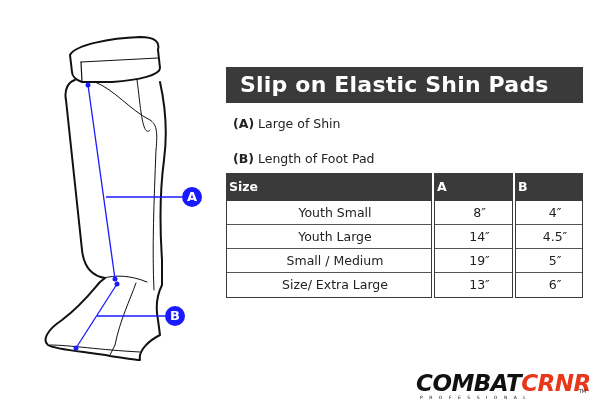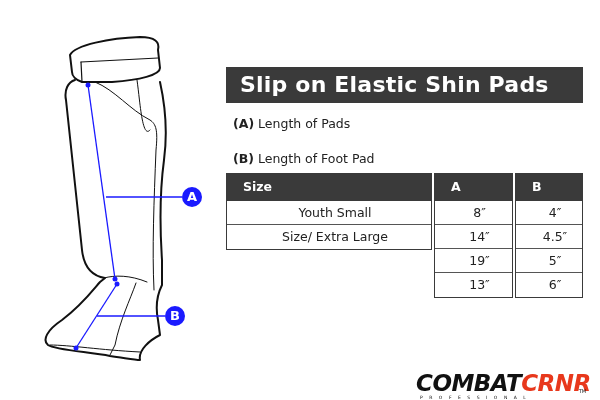--- a/index.html
+++ b/index.html
@@ -5,21 +5,21 @@
   html,body{margin:0;padding:0;}
   body{width:600px;height:400px;background:#ffffff;position:relative;overflow:hidden;font-family:"DejaVu Sans","Liberation Sans",sans-serif;}
   .illus{position:absolute;left:0;top:0;width:230px;height:400px;}
   .title-bar{position:absolute;left:226px;top:67px;width:357px;height:36px;background:#3a3a3a;color:#fff;font-weight:bold;font-size:22px;line-height:36px;padding-left:14px;box-sizing:border-box;white-space:nowrap;letter-spacing:0.2px;}
   .legend{position:absolute;left:233px;font-size:12.5px;color:#222;}
   .legend b{font-weight:bold;}
   .legend-a{top:116px;}
   .legend-b{top:151px;}
   .tbl{position:absolute;top:173px;}
   .col{position:absolute;top:0;border:1px solid #3a3a3a;border-top:none;box-sizing:border-box;background:#fff;}
-  .col .hdr{height:28px;background:#3a3a3a;color:#fff;font-size:12.5px;font-weight:bold;line-height:28px;padding-left:16px;}
+  .col .hdr{height:28px;background:#3a3a3a;color:#fff;font-size:12.5px;font-weight:bold;line-height:28px;padding-left:2px;}
   .col .cell{height:24px;border-bottom:1px solid #555;font-size:12.5px;line-height:24px;padding-left:12px;color:#222;box-sizing:border-box;text-align:center;}
   .col .cell:last-child{border-bottom:none;}
   .col-size{left:226px;width:206px;}
   .col-a{left:434px;width:79px;}
   .col-b{left:515px;width:68px;}
   .logo{position:absolute;left:416px;top:347px;width:170px;height:30px;margin-top:24px;}
   .logo .w1{font-family:"DejaVu Sans",sans-serif;font-weight:bold;font-style:italic;font-size:23px;color:#111;letter-spacing:-0.5px;}
   .logo .w2{font-family:"DejaVu Sans",sans-serif;font-weight:bold;font-style:italic;font-size:23px;color:#e8381c;letter-spacing:-0.5px;}
   .logo .main{position:absolute;left:0;top:0;line-height:24px;white-space:nowrap;}
   .logo .sub{position:absolute;left:4px;top:24px;font-size:4.5px;letter-spacing:6.5px;color:#111;white-space:nowrap;}
@@ -56,31 +56,33 @@
   </g>
 </svg>
 
 <div style="position:absolute;left:182px;top:187px;width:20px;height:20px;border-radius:50%;background:#1a1aff;color:#fff;font-weight:bold;font-size:13px;line-height:20px;text-align:center;">A</div>
 <div style="position:absolute;left:165px;top:306px;width:20px;height:20px;border-radius:50%;background:#1a1aff;color:#fff;font-weight:bold;font-size:13px;line-height:20px;text-align:center;">B</div>
 
 <div class="title-bar">Slip on Elastic Shin Pads</div>
 
 <div class="legend legend-a">
   <b>(A)</b>
-  <span>Length of Pads</span>
+  <span>Large of Shin</span>
 </div>
 <div class="legend legend-b">
   <b>(B)</b>
   <span>Length of Foot Pad</span>
 </div>
 
 <div class="tbl" style="left:0;width:600px;">
   <div class="col col-size">
     <div class="hdr">Size</div>
     <div class="cell">Youth Small</div>
+    <div class="cell">Youth Large</div>
+    <div class="cell">Small / Medium</div>
     <div class="cell">Size/ Extra Large</div>
   </div>
   <div class="col col-a">
     <div class="hdr">A</div>
     <div class="cell">8″</div>
     <div class="cell">14″</div>
     <div class="cell">19″</div>
     <div class="cell">13″</div>
   </div>
   <div class="col col-b">

